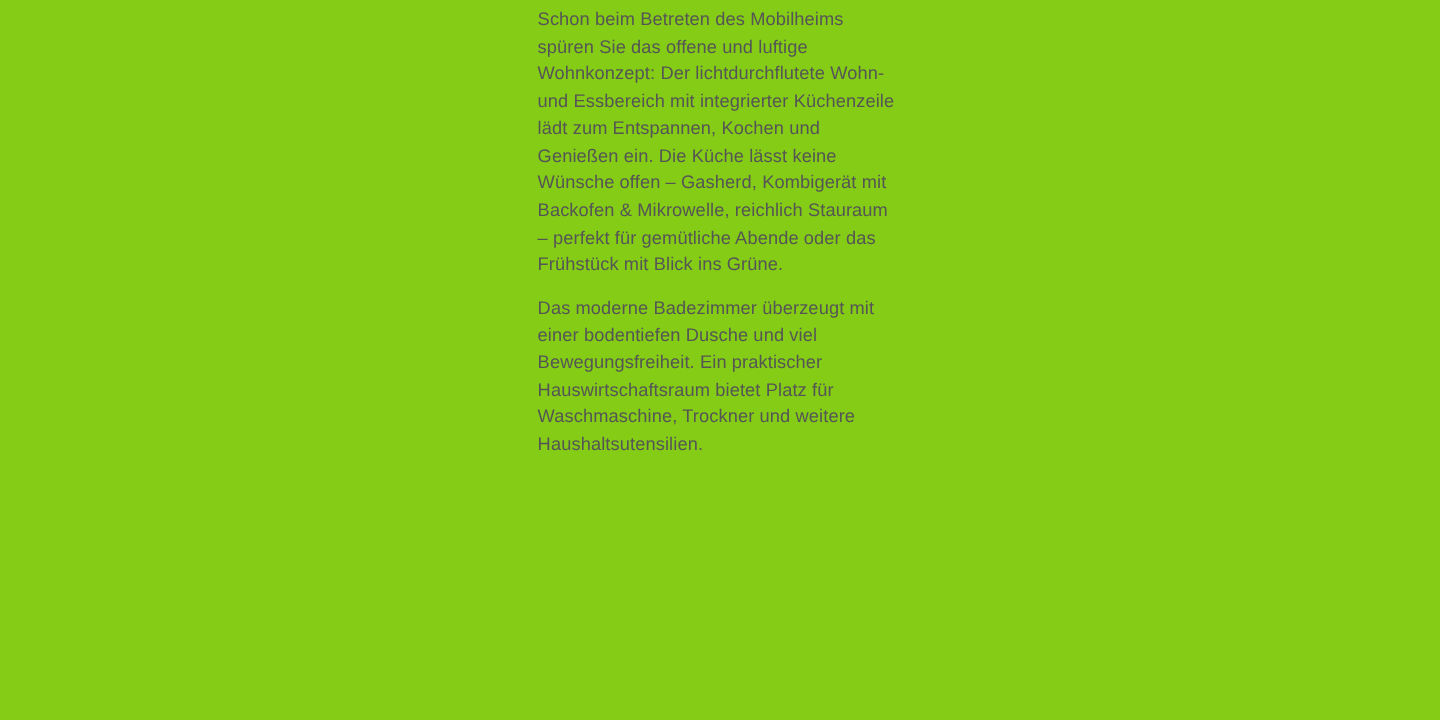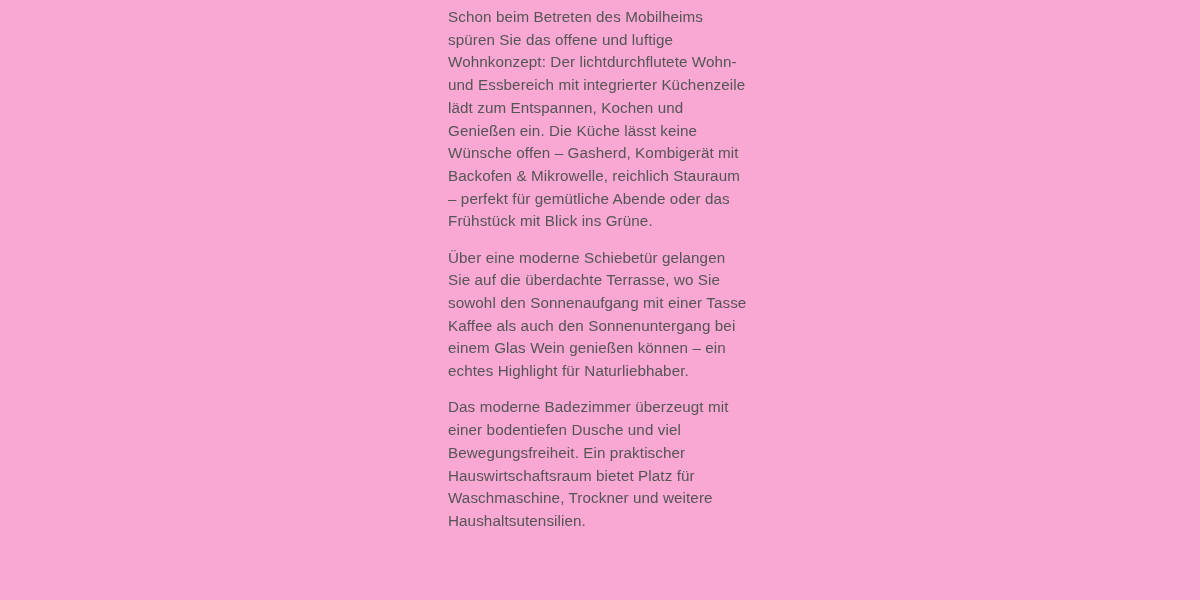--- a/index.html
+++ b/index.html
@@ -7,21 +7,21 @@
       padding: 0;
       background: #ffffff;
       width: 1200px;
       height: 600px;
       overflow: hidden;
     }
     .page {
       position: relative;
       width: 1200px;
       height: 600px;
-      background: #f9a8d4;
+      background: #84cc16;
     }
     .content {
       position: absolute;
       left: 448px;
       top: 6px;
       width: 302px;
       font-family: "Liberation Sans", sans-serif;
       font-size: 15.2px;
       line-height: 22.7px;
       color: #555555;
@@ -31,16 +31,15 @@
       margin: 0 0 13.6px 0;
       padding: 0;
     }
   </style>
 </head>
 <body>
 
 <div class="page">
   <div class="content">
     <p>Schon beim Betreten des Mobilheims spüren Sie das offene und luftige Wohnkonzept: Der lichtdurchflutete Wohn- und Essbereich mit integrierter Küchenzeile lädt zum Entspannen, Kochen und Genießen ein. Die Küche lässt keine Wünsche offen – Gasherd, Kombigerät mit Backofen &amp; Mikrowelle, reichlich Stauraum – perfekt für gemütliche Abende oder das Frühstück mit Blick ins Grüne.</p>
-    <p>Über eine moderne Schiebetür gelangen Sie auf die überdachte Terrasse, wo Sie sowohl den Sonnenaufgang mit einer Tasse Kaffee als auch den Sonnenuntergang bei einem Glas Wein genießen können – ein echtes Highlight für Naturliebhaber.</p>
     <p>Das moderne Badezimmer überzeugt mit einer bodentiefen Dusche und viel Bewegungsfreiheit. Ein praktischer Hauswirtschaftsraum bietet Platz für Waschmaschine, Trockner und weitere Haushaltsutensilien.</p>
   </div>
 </div>
 
 </body></html>

